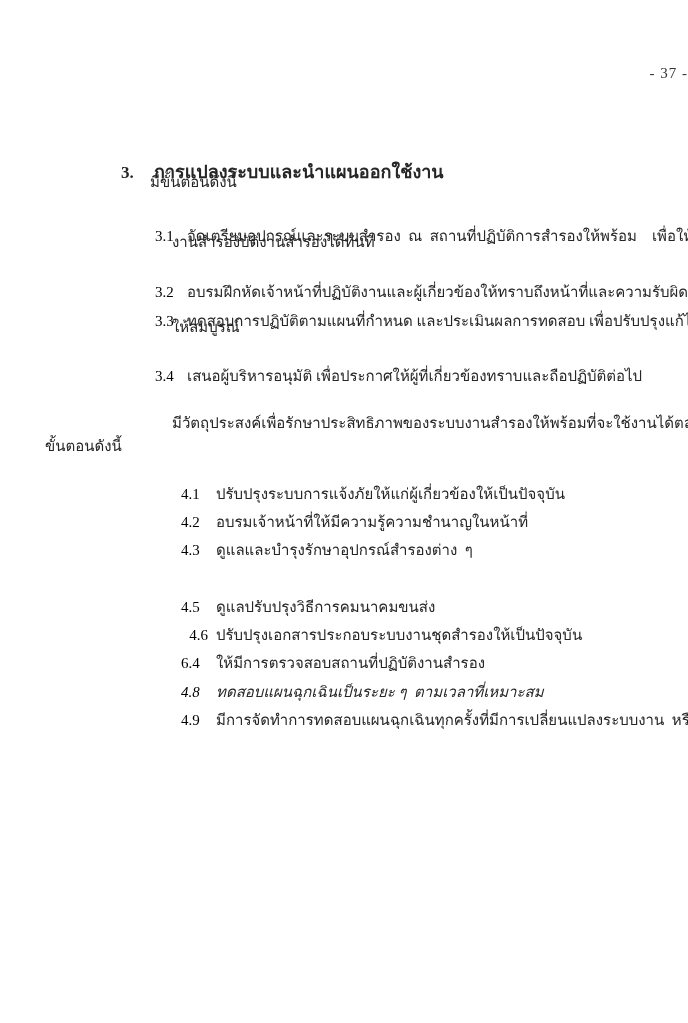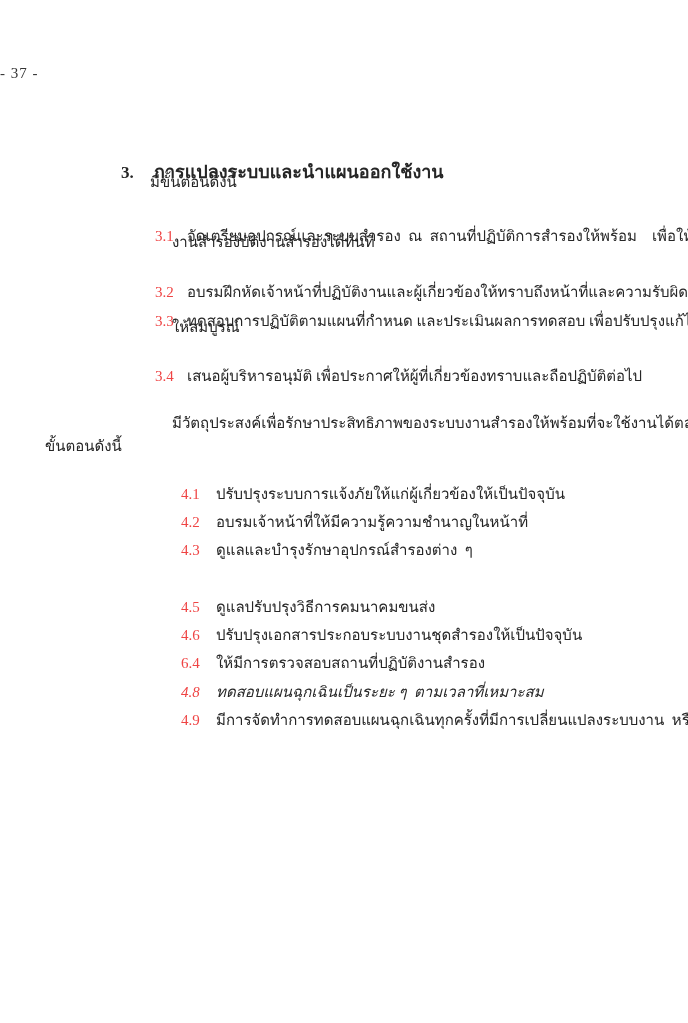--- a/index.html
+++ b/index.html
@@ -8,47 +8,47 @@
     width: 688px;
     height: 1023px;
     background: #ffffff;
     font-family: "Liberation Serif", "DejaVu Serif", serif;
     color: #262626;
     overflow: hidden;
   }
   .abs { position: absolute; white-space: pre; font-size: 15px; line-height: 22px; }
   .pagenum {
     top: 62px; left: 0; width: 100%;
-    text-align: left; font-size: 15px; letter-spacing: 1px; color: #333333;
+    text-align: right; font-size: 15px; letter-spacing: 1px; color: #333333;
   }
   .heading { font-weight: bold; }
   .heading .hnum { display: inline-block; width: 33px; font-size: 17px; }
   .heading .htitle { font-size: 18px; }
   .s3head { left: 106px; top: 139px; }
   .s4head { left: 104px; top: 379px; }
   .s3intro { left: 150px; top: 171px; }
-  .item .inum { display: inline-block; width: 32px; color: #ef4444; }
+  .item .inum { display: inline-block; width: 32px; color: #000000; }
   .s3item { left: 140px; }
   .s4item { left: 142px; }
   .s4item .inum { width: 35px; margin-left: 24px; }
   .cont3 { left: 172px; }
   .s4introL1 { left: 172px; top: 412px; }
   .s4introL2 { left: 45px; top: 435px; }
   .t31  { top: 203px; }
   .t31b { top: 231px; }
   .t32  { top: 259px; }
   .t33  { top: 288px; }
   .t33b { top: 316px; }
   .t34  { top: 343px; }
   .t41  { top: 461px; }
   .t42  { top: 489px; }
   .t43  { top: 517px; }
   .t44  { top: 546px; }
   .t45  { top: 574px; }
-  .t46  { top: 602px; }
+  .t46  { top: 602px; text-align: center; }
   .t47  { top: 630px; }
   .t48  { top: 659px; font-style: italic; }
   .t49  { top: 687px; }
 </style>
 </head>
 <body>
 
 <div class="page">
 
   <div class="abs pagenum">- 37 -</div>

